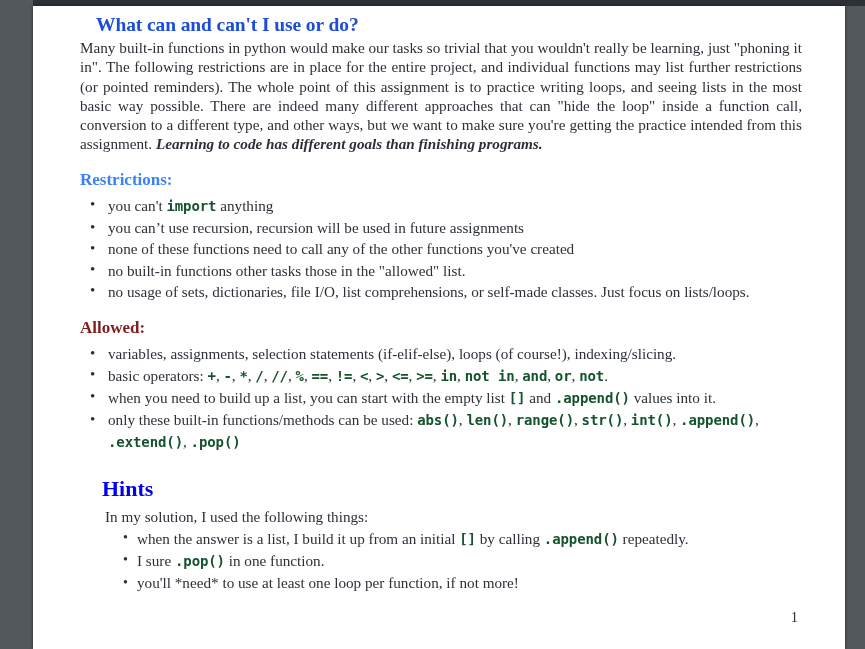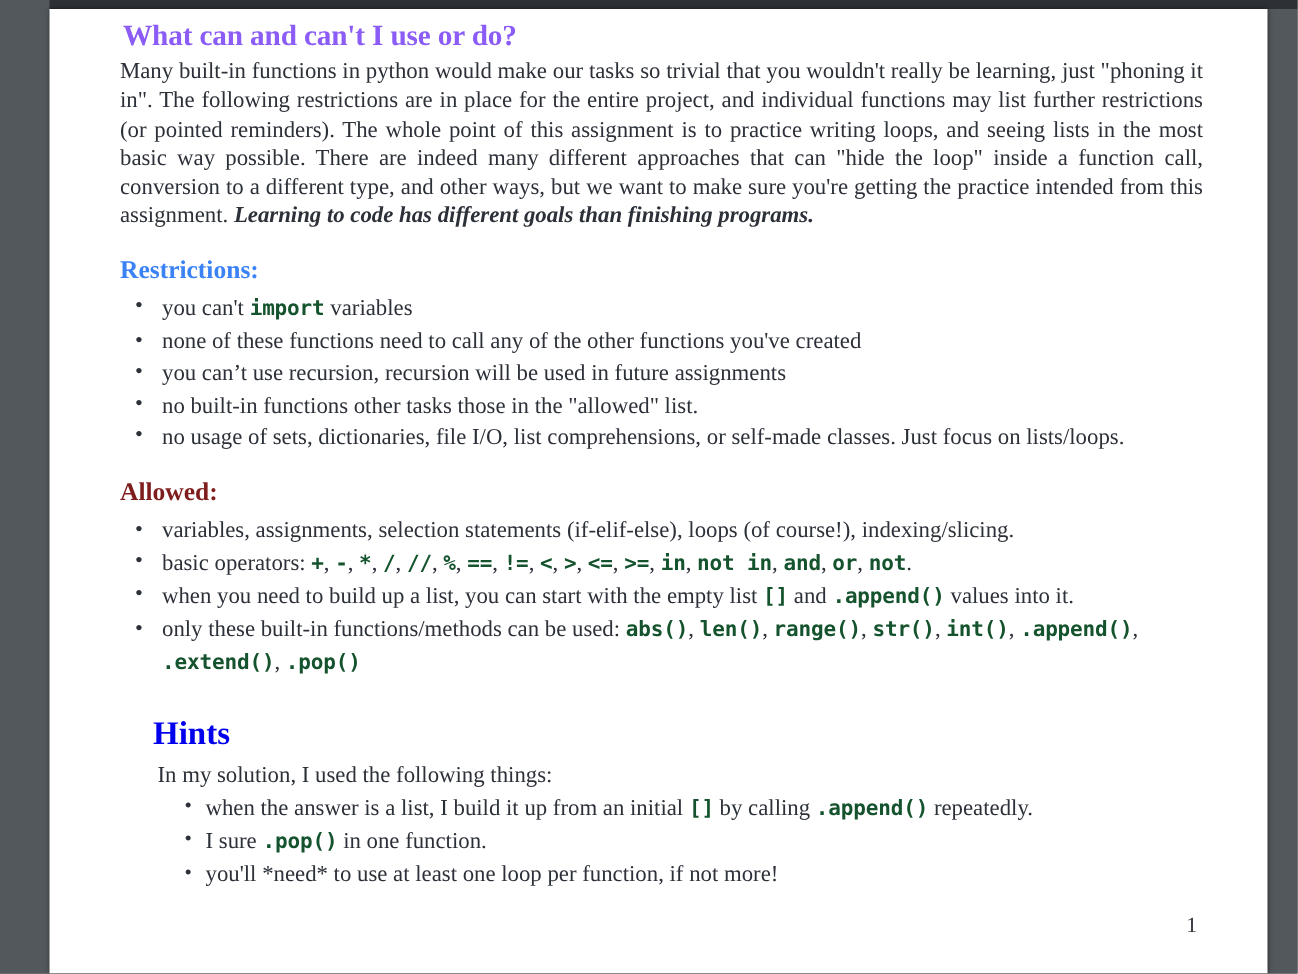--- a/index.html
+++ b/index.html
@@ -54,22 +54,22 @@
     position: absolute;
     left: 47px;
     top: 8px;
     width: 722px;
   }
 
   h1.doc-title {
     font-family: "Liberation Serif", serif;
     font-size: 19.5px;
     font-weight: bold;
-    color: #8b5cf6;
-    margin: 0 0 2px 2px;
+    color: #1d4ed8;
+    margin: 0 0 2px 16px;
     letter-spacing: -0.1px;
   }
 
   p.intro {
     font-family: "Liberation Serif", serif;
     font-size: 15.2px;
     line-height: 19.3px;
     color: #2c3038;
     margin: 0;
     text-align: justify;
@@ -188,23 +188,23 @@
 
         <p class="intro">
           <span>Many built-in functions in python would make our tasks so trivial that you wouldn't really be learning, just "phoning it in". The following restrictions are in place for the entire project, and individual functions may list further restrictions (or pointed reminders). The whole point of this assignment is to practice writing loops, and seeing lists in the most basic way possible. There are indeed many different approaches that can "hide the loop" inside a function call, conversion to a different type, and other ways, but we want to make sure you're getting the practice intended from this assignment. </span><span class="emph">Learning to code has different goals than finishing programs.</span>
         </p>
 
         <div class="gap-md"></div>
 
         <h2 class="section red" style="color: #3b82f6;">Restrictions:</h2>
         <div class="gap-xs"></div>
         <ul class="bullets" id="restrictions-list">
-            <li><span>you can't </span><span class="code">import</span><span> variables</span></li>
+            <li><span>you can't </span><span class="code">import</span><span> anything</span></li>
+            <li><span>you can’t use recursion, recursion will be used in future assignments</span></li>
             <li><span>none of these functions need to call any of the other functions you've created</span></li>
-            <li><span>you can’t use recursion, recursion will be used in future assignments</span></li>
             <li><span>no built-in functions other tasks those in the "allowed" list.</span></li>
             <li><span>no usage of sets, dictionaries, file I/O, list comprehensions, or self-made classes. Just focus on lists/loops.</span></li>
           </ul>
 
         <div class="gap-md"></div>
 
         <h2 class="section green" style="color: #7f1d1d;">Allowed:</h2>
         <div class="gap-xs"></div>
         <ul class="bullets" id="allowed-list">
             <li><span>variables, assignments, selection statements (if-elif-else), loops (of course!), indexing/slicing.</span></li>

